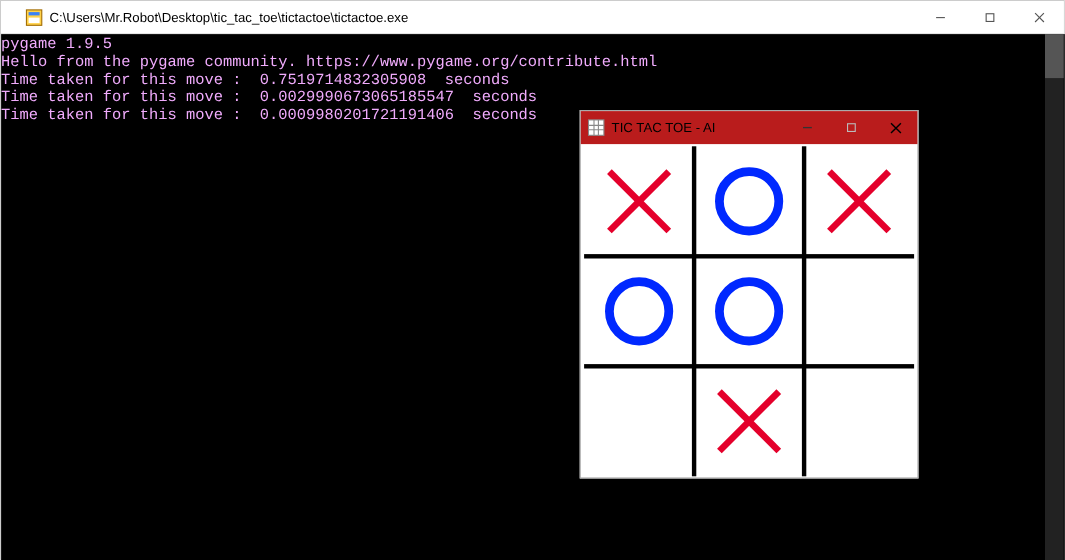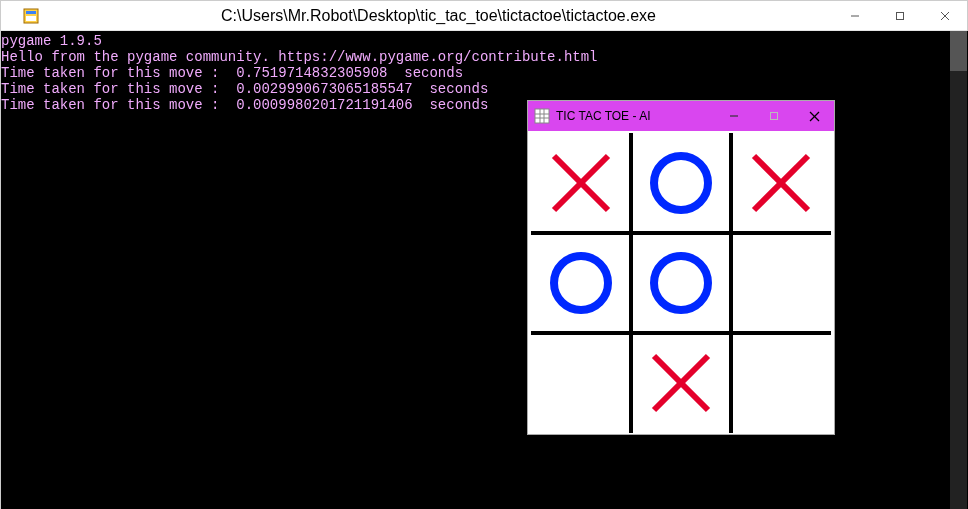--- a/index.html
+++ b/index.html
@@ -18,24 +18,23 @@
     height: 509px;
     background: #fff;
     border: 1px solid #ccc;
   }
   .titlebar {
     height: 30px;
     background: #fff;
     display: flex;
     align-items: center;
     padding-left: 22px;
-    font-size: 16px;
+    font-size: 12px;
     color: #000;
     border-bottom: 1px solid #e5e5e5;
-    text-align: center;
   }
   .titlebar .app-icon {
     width: 16px; height: 16px;
     margin-right: 6px;
     display: flex; align-items: center; justify-content: center;
   }
   .titlebar .title-text { flex: 1; }
   .winbtns { display: flex; height: 100%; }
   .winbtn {
     width: 45px;
@@ -81,21 +80,21 @@
     border: 1px solid #aaa;
     box-shadow: 0 4px 18px rgba(0,0,0,0.35);
   }
   .game-titlebar {
     height: 30px;
     display: flex;
     align-items: center;
     padding-left: 6px;
     font-size: 12px;
     color: #000;
-    background: #d946ef;
+    background: #b91c1c;
   }
   .game-titlebar .app-icon {
     width: 16px; height: 16px;
     margin-right: 6px;
     display:flex;align-items:center;justify-content:center;
   }
   .game-titlebar .title-text { flex: 1; }
   .game-winbtns { display: flex; height: 100%; }
   .game-winbtn {
     width: 40px;

